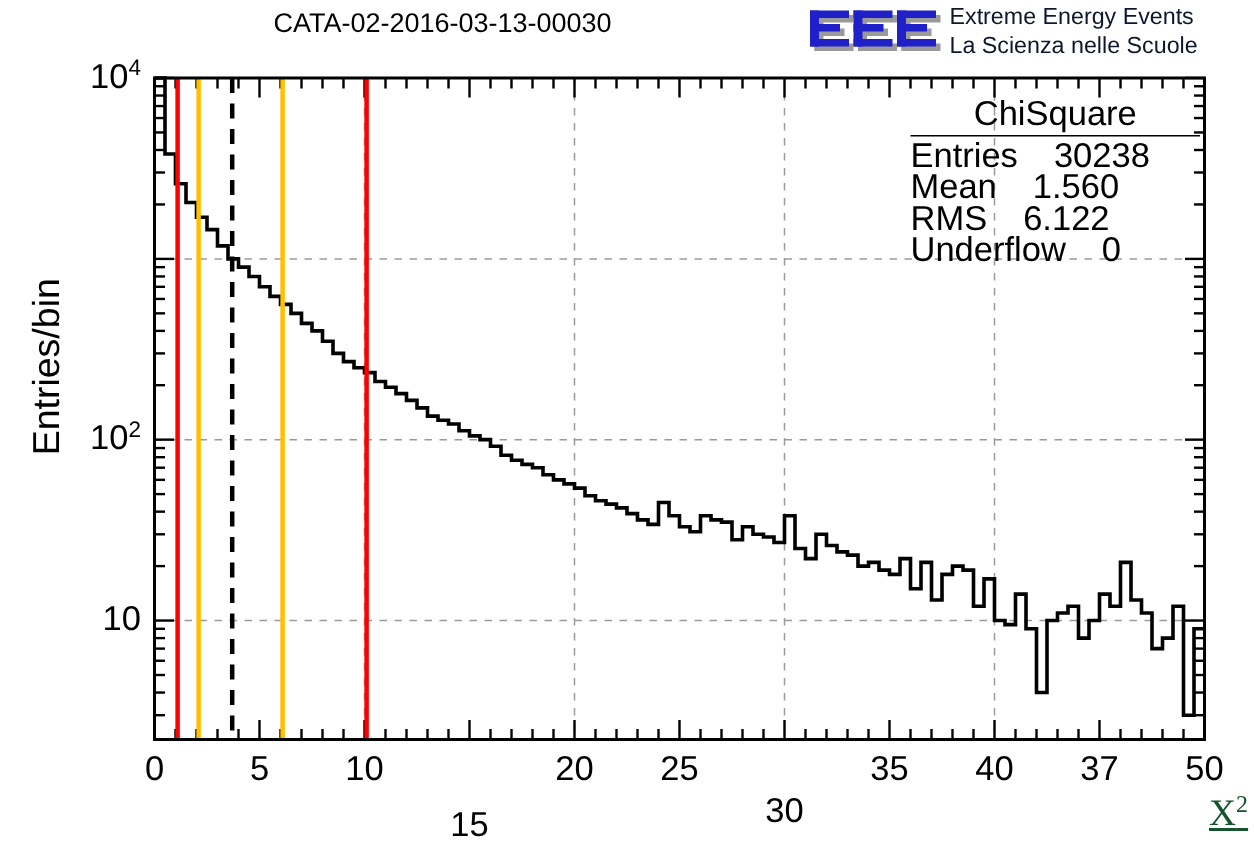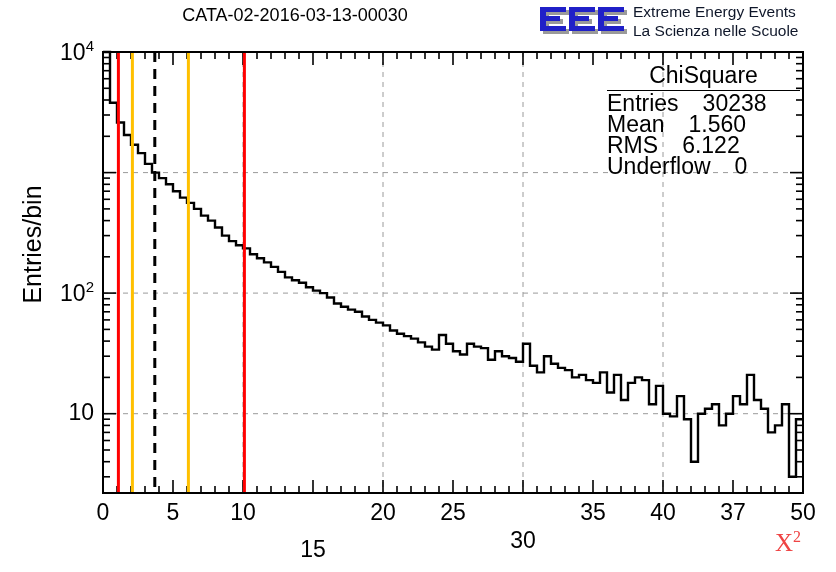--- a/index.html
+++ b/index.html
@@ -35,24 +35,25 @@
 
   
   #ylabel{
     left:-78px; top:230px; width:220px;
     transform:rotate(-90deg);
     transform-origin:50% 50%;
     text-align:center;
     font-size:25px;color:#000;white-space:nowrap;
   }
   #xlabel{
-    left:775px; top:528px;
-    font-size:25px; color:#ef4444;
+    left:806px; top:528px;
+    font-size:25px; color:#14532d;
     font-family:"Liberation Serif", serif;
     white-space:nowrap;
+    text-decoration:underline;
   }
   #xlabel sup{font-size:16px;vertical-align:super;}
 
   .ytick-label{
     font-size:23px;color:#000;text-align:right;white-space:nowrap;
   }
   .ytick-label sup{font-size:15px;vertical-align:super;}
   .xtick-label{
     font-size:23px;color:#000;text-align:center;white-space:nowrap;
   }

